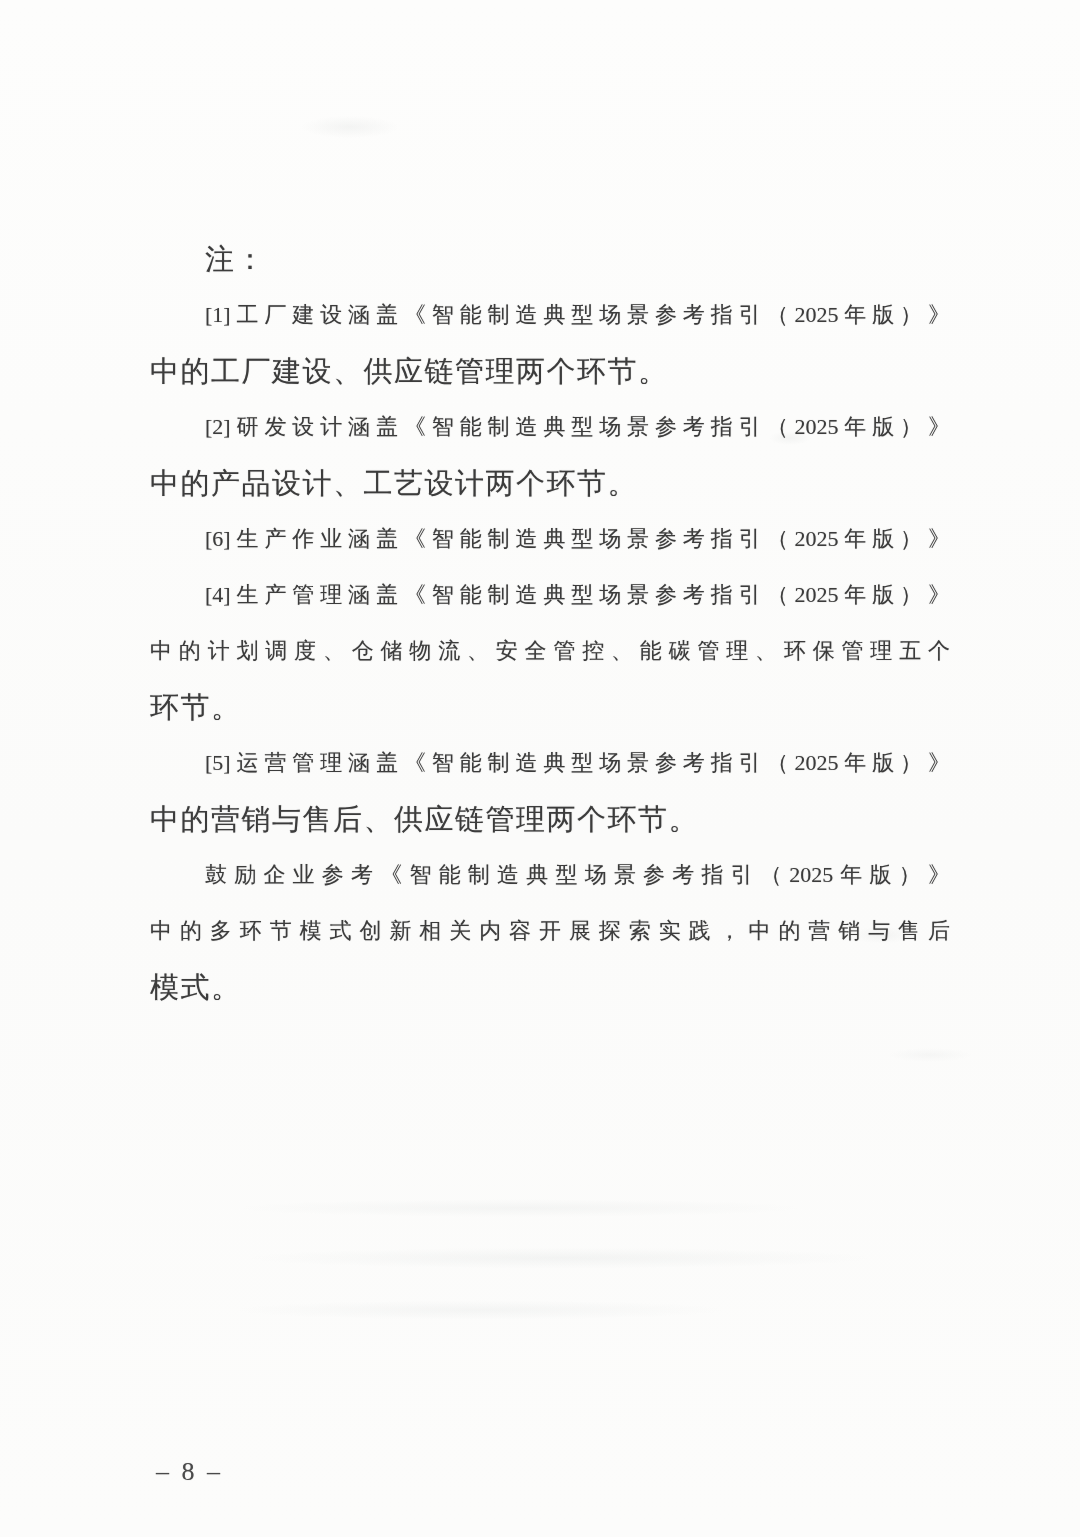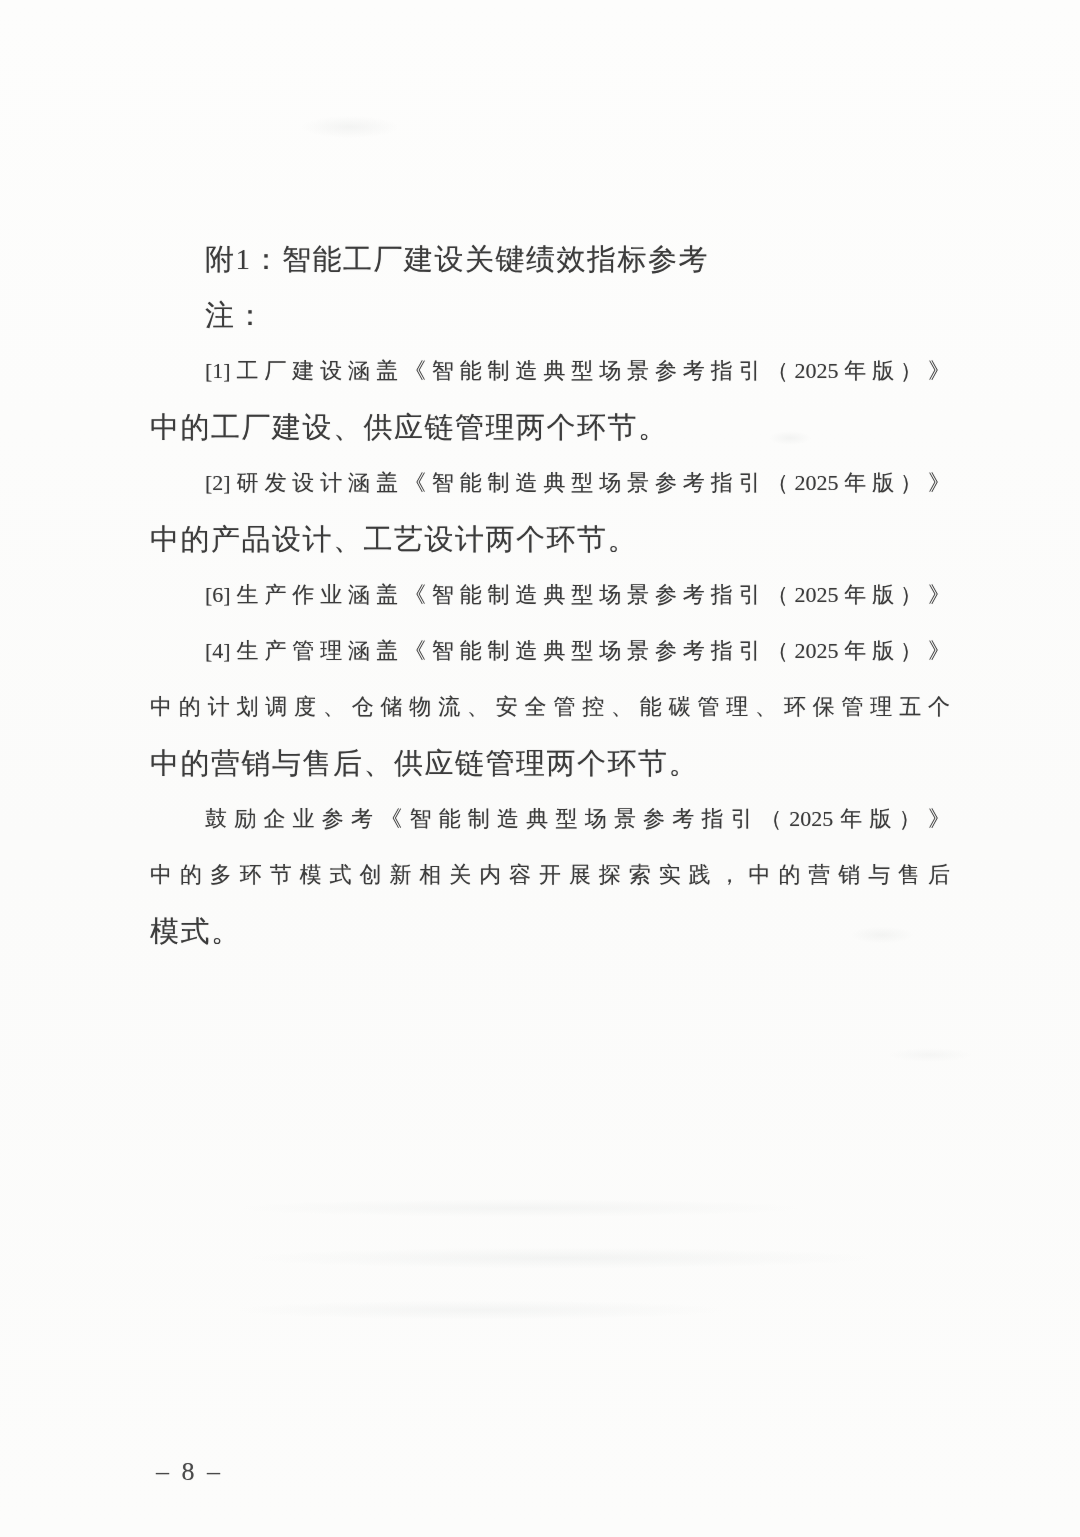--- a/index.html
+++ b/index.html
@@ -67,34 +67,35 @@
     text-shadow: 0 0 1px rgba(70,70,70,0.4);
   }
 </style>
 </head>
 <body>
 
 <div class="page">
   <div class="scan-noise"></div>
 
   <div class="content">
-    <div class="line indent">附1：智能工厂建设关键绩效指标参考</div>
     <div class="line indent">注：</div>
 
     <div class="line indent full">[1]工厂建设涵盖《智能制造典型场景参考指引（2025年版）》</div>
     <div class="line">中的工厂建设、供应链管理两个环节。</div>
 
     <div class="line indent full">[2]研发设计涵盖《智能制造典型场景参考指引（2025年版）》</div>
     <div class="line">中的产品设计、工艺设计两个环节。</div>
 
     <div class="line indent full">[6]生产作业涵盖《智能制造典型场景参考指引（2025年版）》</div>
 
     <div class="line indent full">[4]生产管理涵盖《智能制造典型场景参考指引（2025年版）》</div>
     <div class="line full">中的计划调度、仓储物流、安全管控、能碳管理、环保管理五个</div>
+    <div class="line">环节。</div>
 
+    <div class="line indent full">[5]运营管理涵盖《智能制造典型场景参考指引（2025年版）》</div>
     <div class="line">中的营销与售后、供应链管理两个环节。</div>
 
     <div class="line indent full">鼓励企业参考《智能制造典型场景参考指引（2025年版）》</div>
     <div class="line full">中的多环节模式创新相关内容开展探索实践，中的营销与售后</div>
     <div class="line">模式。</div>
   </div>
 
   <div class="footer-line">– 8 –</div>
 </div>
 

